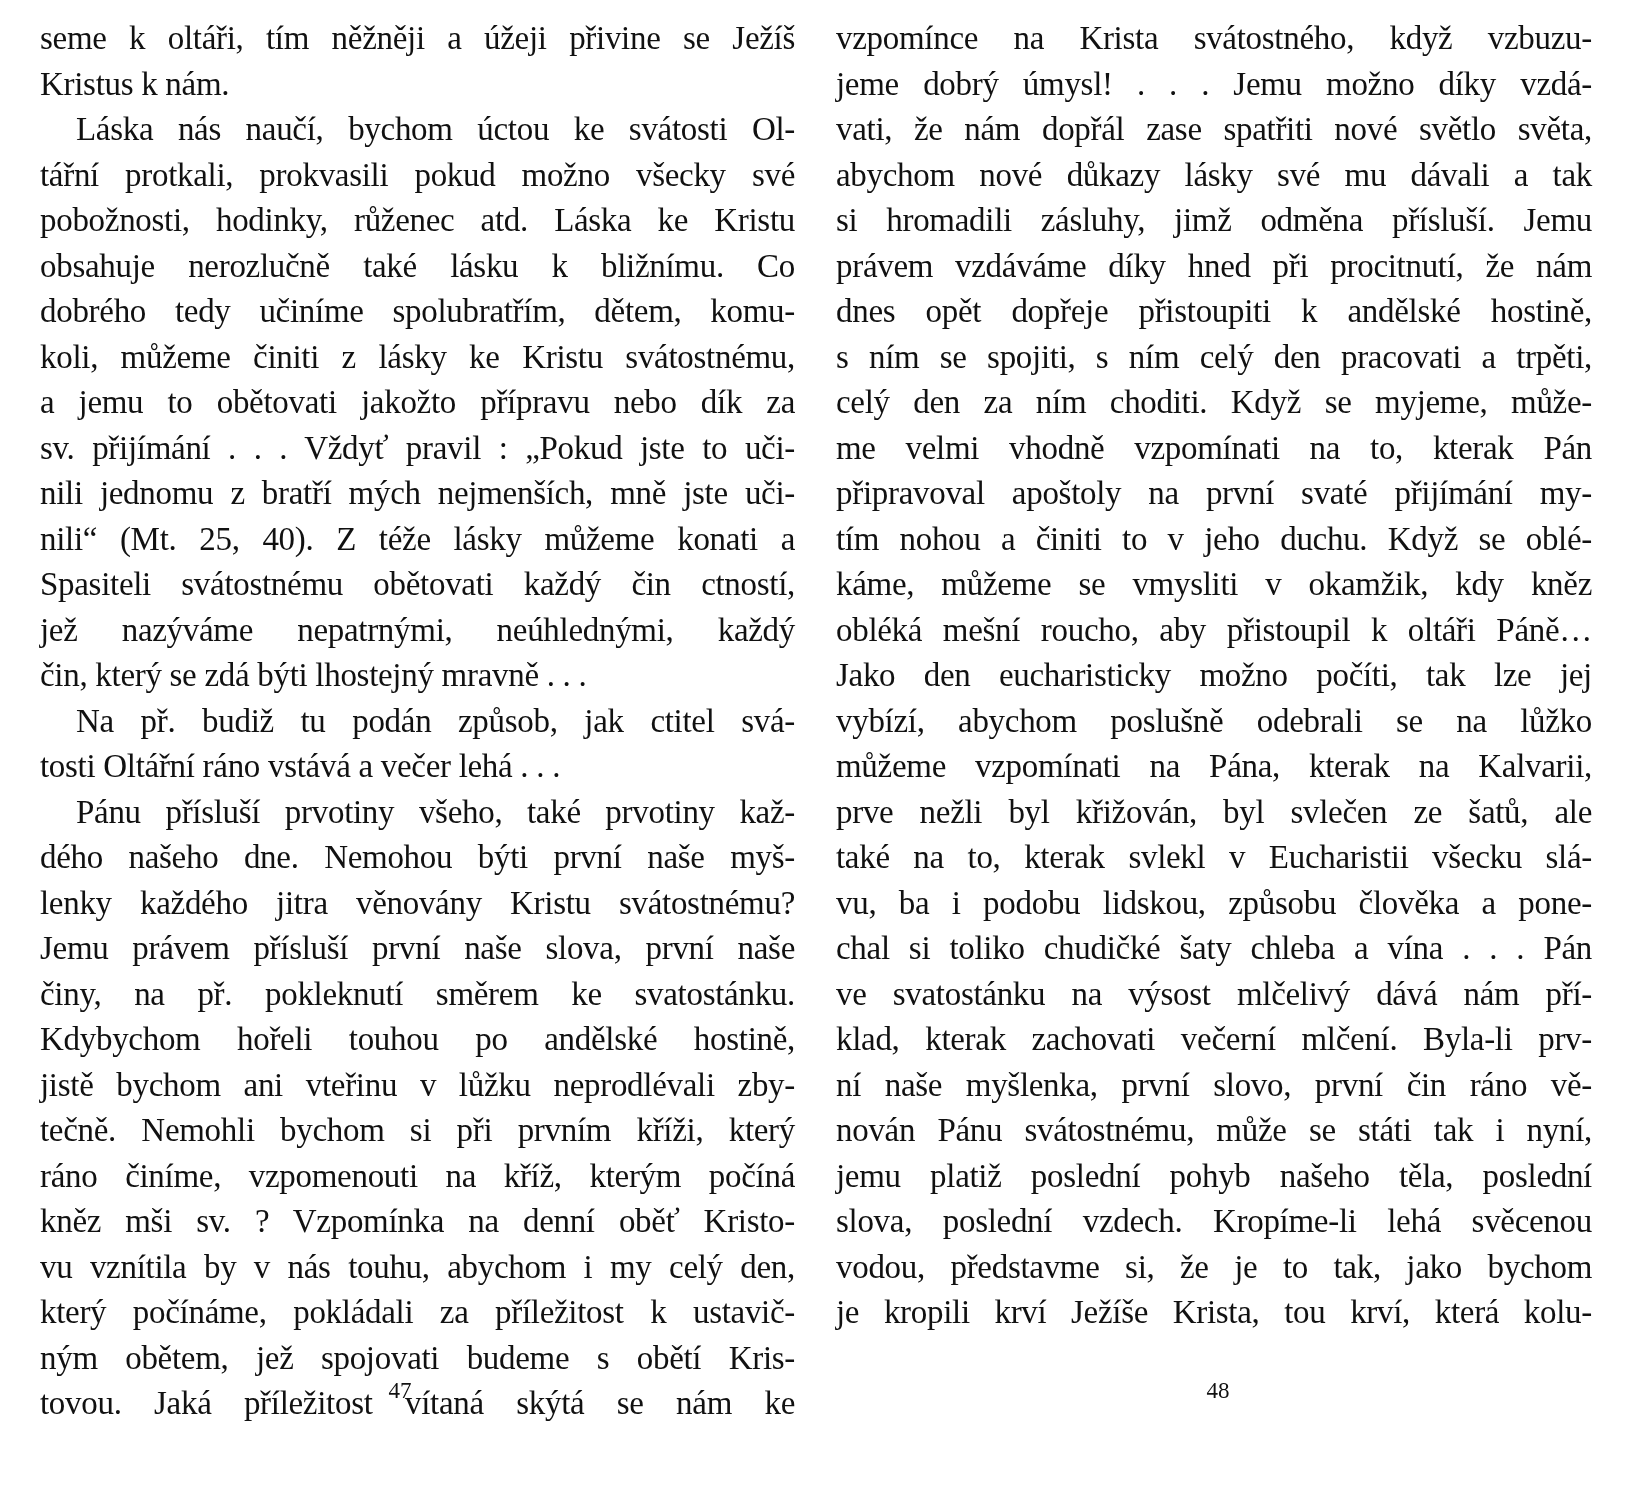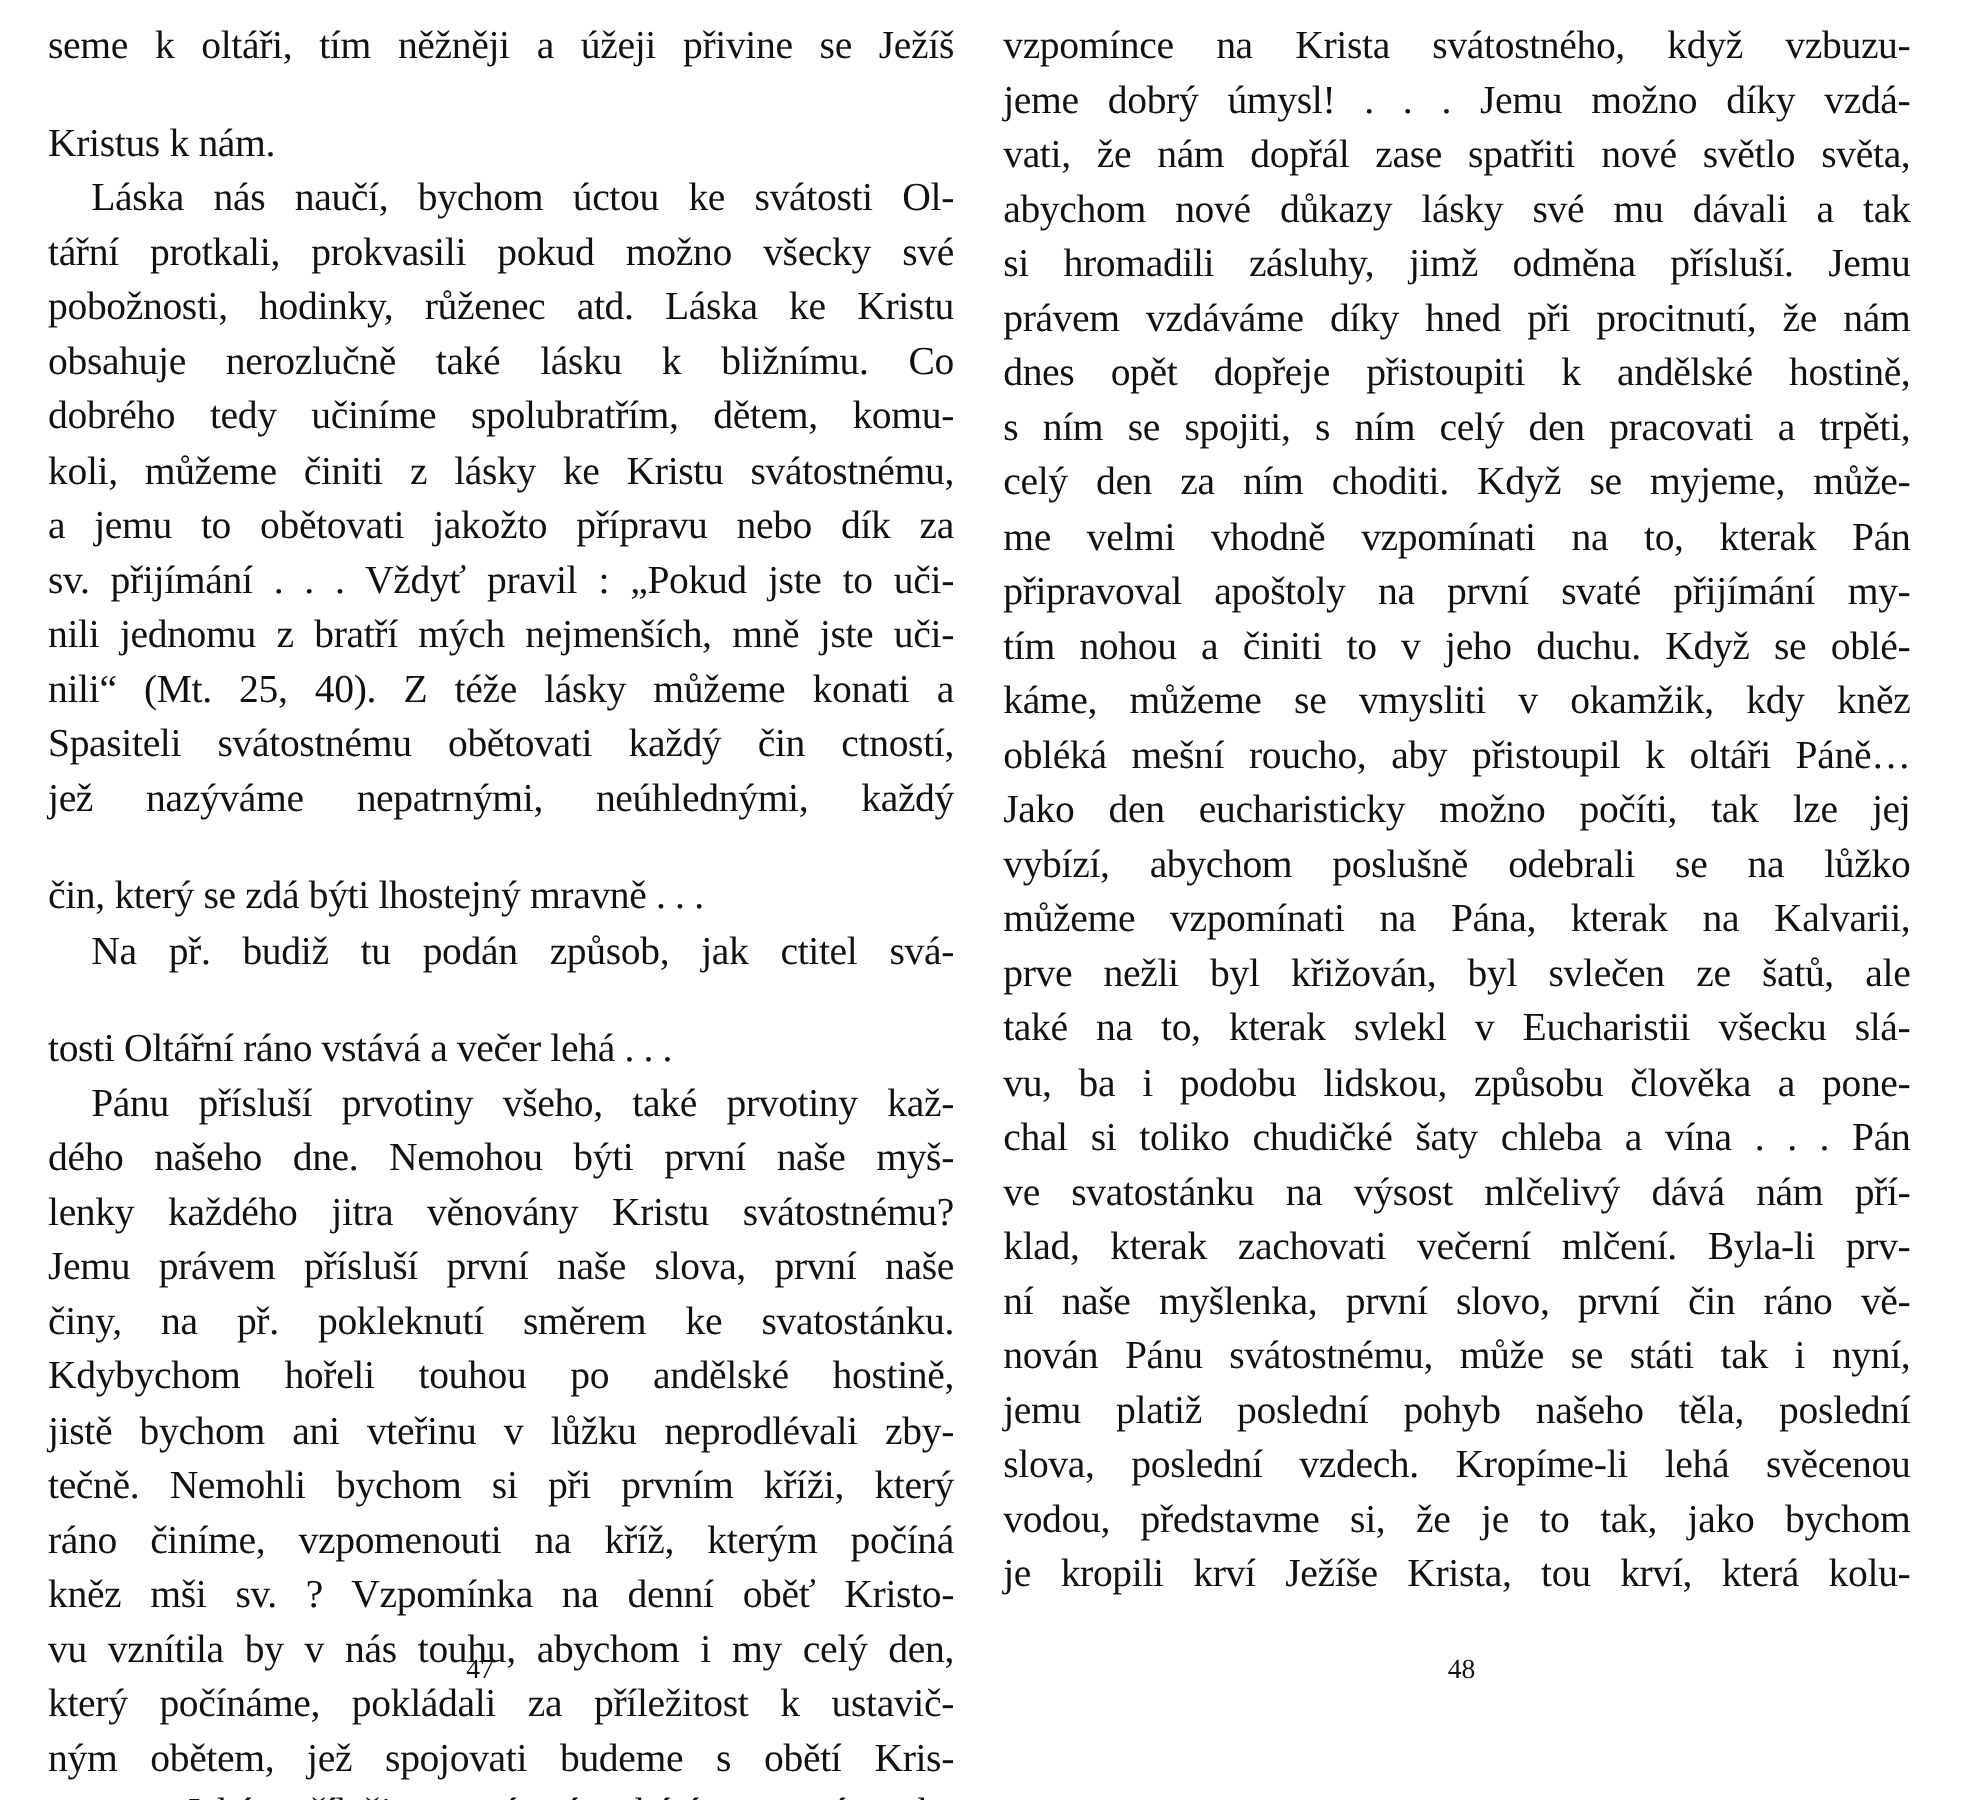--- a/index.html
+++ b/index.html
@@ -8,21 +8,21 @@
   .page { position: absolute; top: 0; height: 1180px; }
   .page.left { left: 0; width: 800px; }
   .page.right { left: 792px; width: 852px; }
   .text-block { position: absolute; top: 16px; }
   .page.left .text-block { left: 40px; width: 755px; }
   .page.right .text-block { left: 44px; width: 756px; }
   .line { display: block; height: 45.5px; line-height: 45.5px; font-size: 33px;
           white-space: nowrap; text-align: justify; text-align-last: justify;
           letter-spacing: -0.3px; }
   .line.indent { padding-left: 36px; }
-  .line.last { text-align-last: left; margin-top: 36px; }
+  .line.last { text-align-last: left; }
   .line i, .line .it { }
   .page-number { position: absolute; top: 1378px; font-size: 23px; width: 100%; text-align: center; }
   .page.left .page-number { left: 0; }
   .page.right .page-number { left: 0; }
 </style>
 </head>
 <body>
 
 <div class="page left">
   <div class="text-block">

